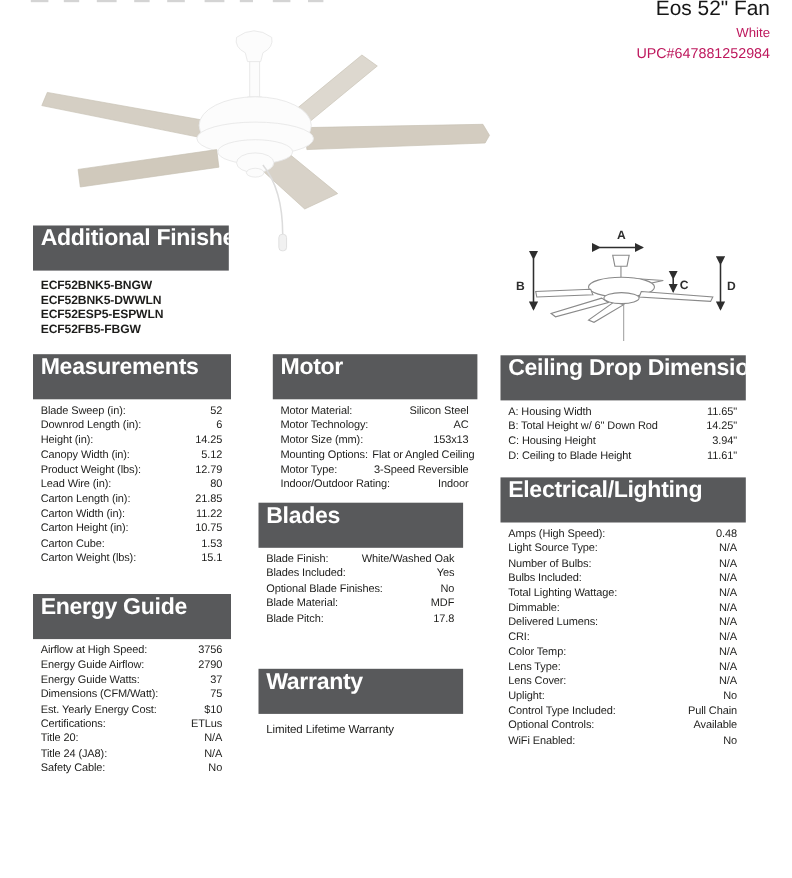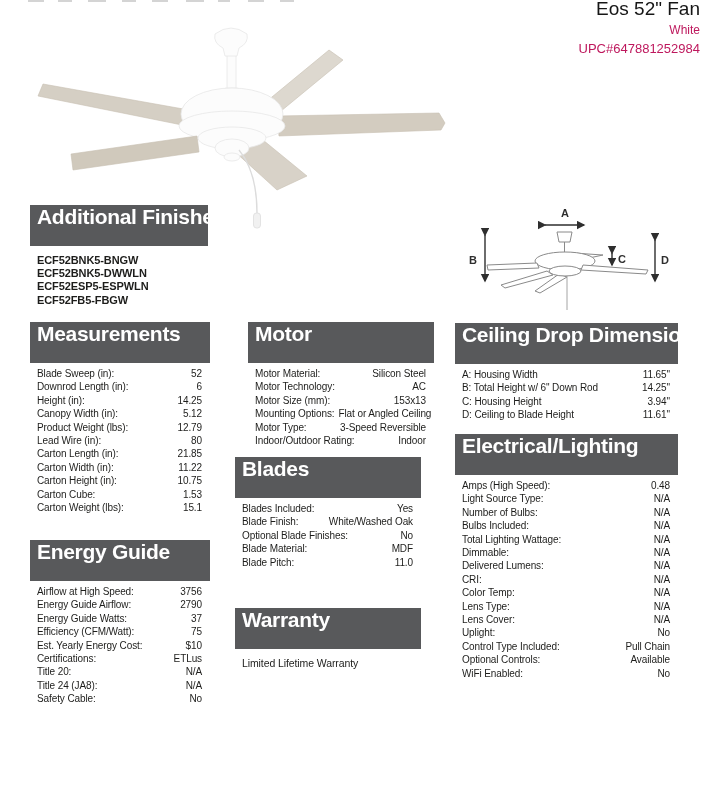--- a/index.html
+++ b/index.html
@@ -193,21 +193,21 @@
         </div>
         <div class="spec-row">
           <span class="lbl">Energy Guide Airflow:</span>
           <span class="val">2790</span>
         </div>
         <div class="spec-row">
           <span class="lbl">Energy Guide Watts:</span>
           <span class="val">37</span>
         </div>
         <div class="spec-row">
-          <span class="lbl">Efficiency (CFM/Watt):</span>
+          <span class="lbl">Dimensions (CFM/Watt):</span>
           <span class="val">75</span>
         </div>
         <div class="spec-row">
           <span class="lbl">Est. Yearly Energy Cost:</span>
           <span class="val">$10</span>
         </div>
         <div class="spec-row">
           <span class="lbl">Certifications:</span>
           <span class="val">ETLus</span>
         </div>
@@ -252,38 +252,38 @@
         <div class="spec-row">
           <span class="lbl">Indoor/Outdoor Rating:</span>
           <span class="val">Indoor</span>
         </div>
       </div>
   </div>
   <div class="spec-section" style="left:235px;top:457px;width:186px">
     <div class="sec-header">Blades</div>
     <div class="sec-rows">
         <div class="spec-row">
+          <span class="lbl">Blade Finish:</span>
+          <span class="val">White/Washed Oak</span>
+        </div>
+        <div class="spec-row">
           <span class="lbl">Blades Included:</span>
           <span class="val">Yes</span>
         </div>
         <div class="spec-row">
-          <span class="lbl">Blade Finish:</span>
-          <span class="val">White/Washed Oak</span>
-        </div>
-        <div class="spec-row">
           <span class="lbl">Optional Blade Finishes:</span>
           <span class="val">No</span>
         </div>
         <div class="spec-row">
           <span class="lbl">Blade Material:</span>
           <span class="val">MDF</span>
         </div>
         <div class="spec-row">
           <span class="lbl">Blade Pitch:</span>
-          <span class="val">11.0</span>
+          <span class="val">17.8</span>
         </div>
       </div>
   </div>
   <div class="spec-section" style="left:235px;top:608px;width:186px">
     <div class="sec-header">Warranty</div>
     <div class="warranty-text">Limited Lifetime Warranty</div>
   </div>
 
   <div class="spec-section" style="left:455px;top:323px;width:223px">
     <div class="sec-header">Ceiling Drop Dimensions</div>

